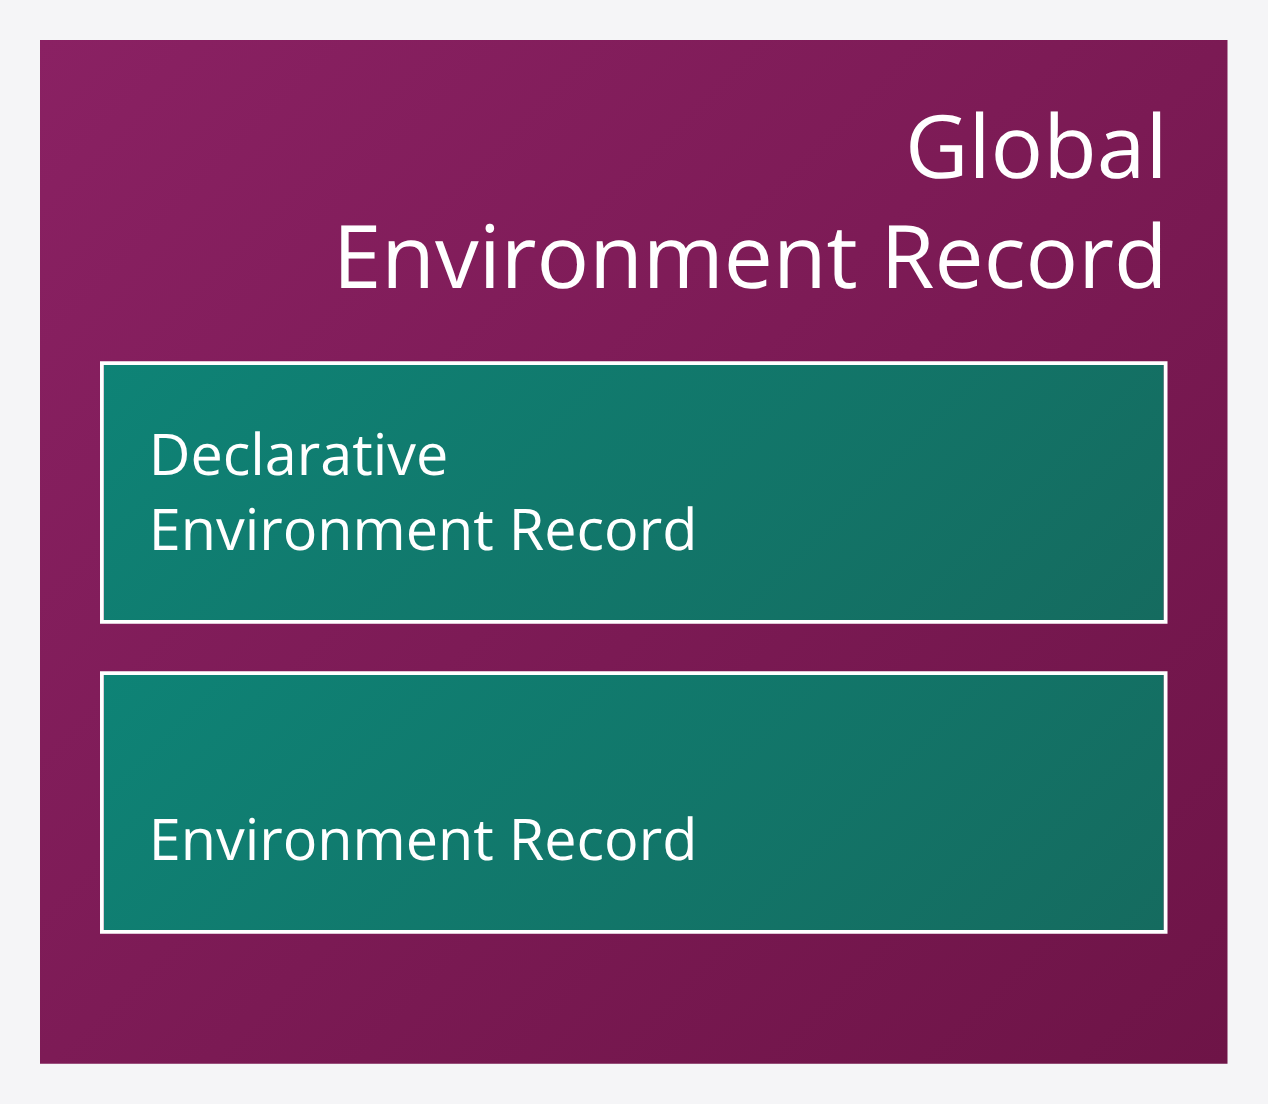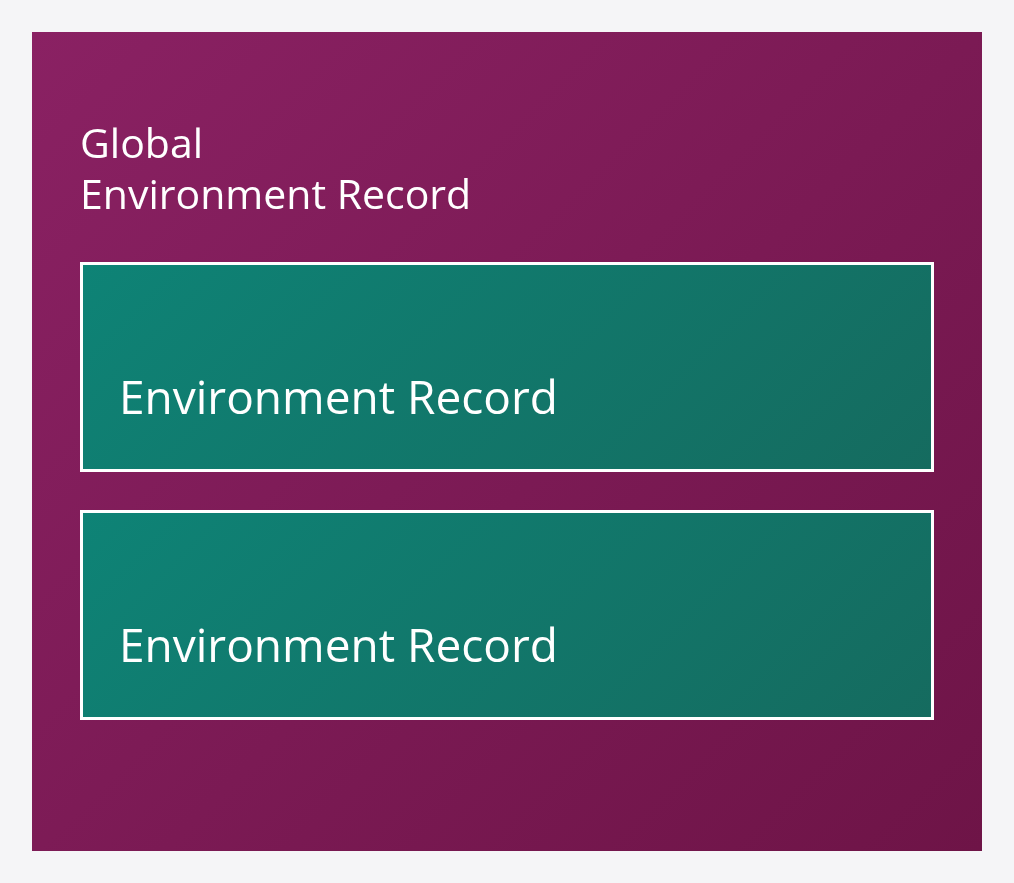--- a/index.html
+++ b/index.html
@@ -21,26 +21,25 @@
       width: 100%;
       height: 100%;
       background: linear-gradient(135deg, #8a2163 0%, #6e1447 100%);
       padding: 40px 48px 48px 48px;
       display: flex;
       flex-direction: column;
     }
     
     .main-title {
       color: #ffffff;
-      font-size: 41px;
+      font-size: 70px;
       font-weight: 400;
-      text-align: left;
+      text-align: right;
       line-height: 1.25;
       margin-bottom: 42px;
-      margin-top: 45px;
     }
     
     .inner-box {
       background: linear-gradient(135deg, #0e8376 0%, #156b5f 100%);
       border: 3px solid #ffffff;
       padding: 32px 36px;
       margin-bottom: 38px;
       height: 210px;
       display: flex;
       align-items: center;
@@ -62,21 +61,21 @@
 <body>
 
 <div class="outer-box">
   <div class="main-title">
     <span>Global</span><br>
     <span>Environment Record</span>
   </div>
 
   <div class="inner-box">
     <div class="inner-label">
-      <br>
+      <span>Declarative</span><br>
       <span>Environment Record</span>
     </div>
   </div>
 
   <div class="inner-box">
     <div class="inner-label">
       <br>
       <span>Environment Record</span>
     </div>
   </div>

